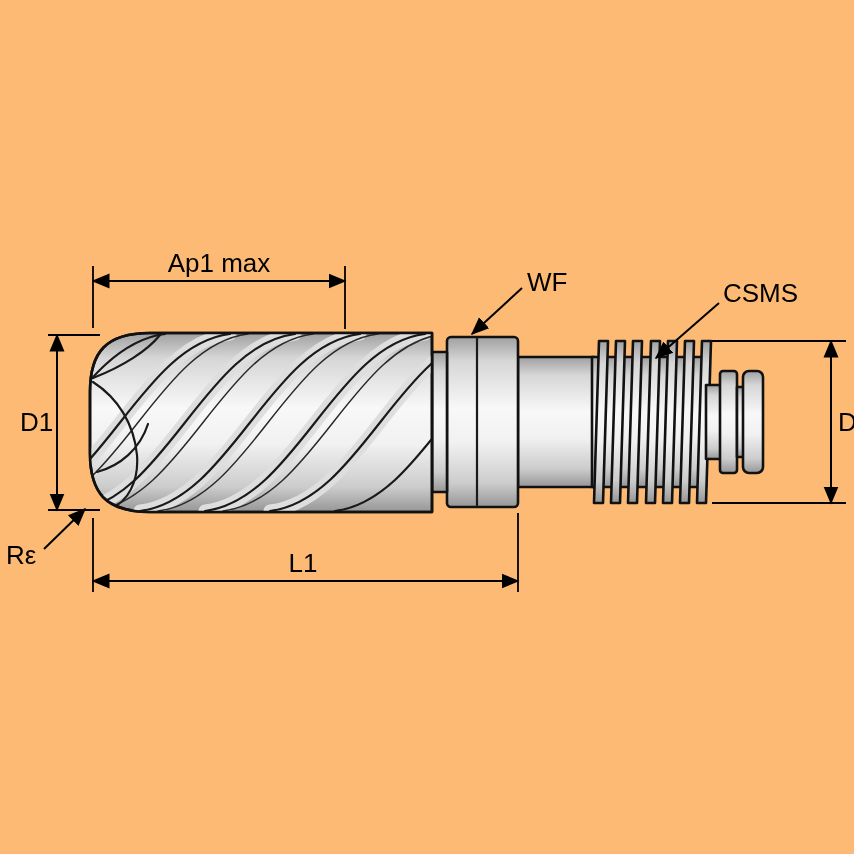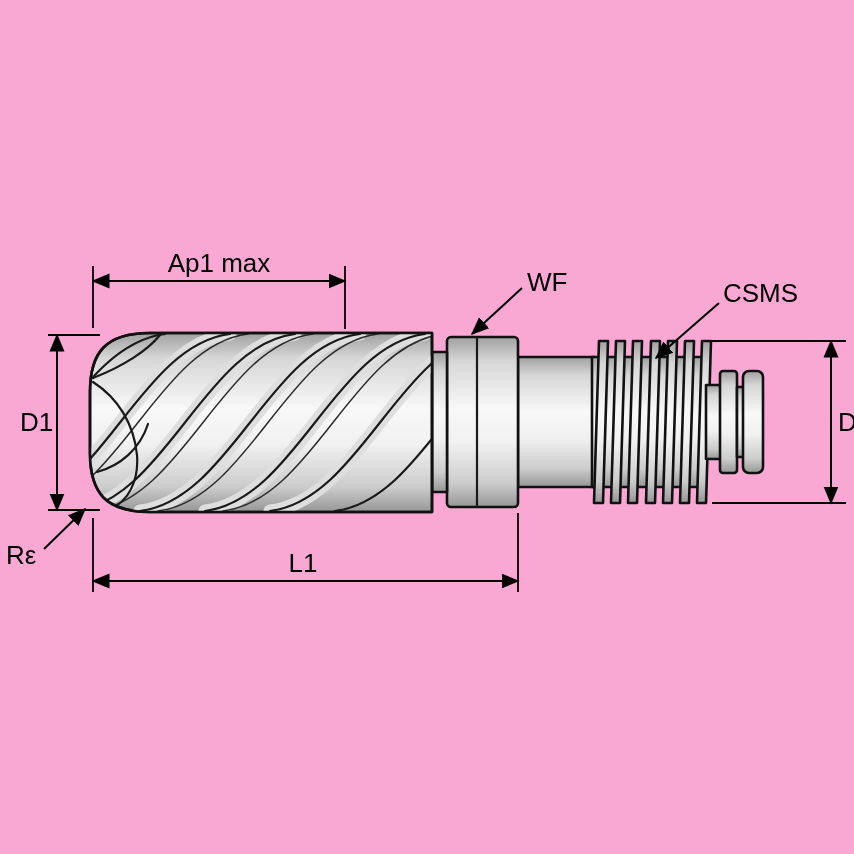--- a/index.html
+++ b/index.html
@@ -1,16 +1,16 @@
 <!DOCTYPE html>
 <html><head>
 <meta charset="utf-8">
 <style>
   html,body{margin:0;padding:0;background:#ffffff;}
-  .page{width:854px;height:854px;background:#f9a8d4;position:relative;overflow:hidden;}
+  .page{width:854px;height:854px;background:#fdba74;position:relative;overflow:hidden;}
   svg{display:block;}
   svg text{font-family:"Liberation Sans","DejaVu Sans",sans-serif;font-size:26px;fill:#000;}
   .ol{stroke:#111;stroke-width:2.6;stroke-linejoin:round;}
   .thin{stroke:#1a1a1a;stroke-width:2.2;fill:none;stroke-linecap:round;}
   .thin2{stroke:#2a2a2a;stroke-width:1.5;fill:none;stroke-linecap:round;}
   .shade{stroke:#dedede;stroke-width:13;fill:none;stroke-linecap:round;}
   .dim{stroke:#000;stroke-width:2;fill:none;}
   .ext{stroke:#000;stroke-width:1.8;fill:none;}
 </style>
 </head>

